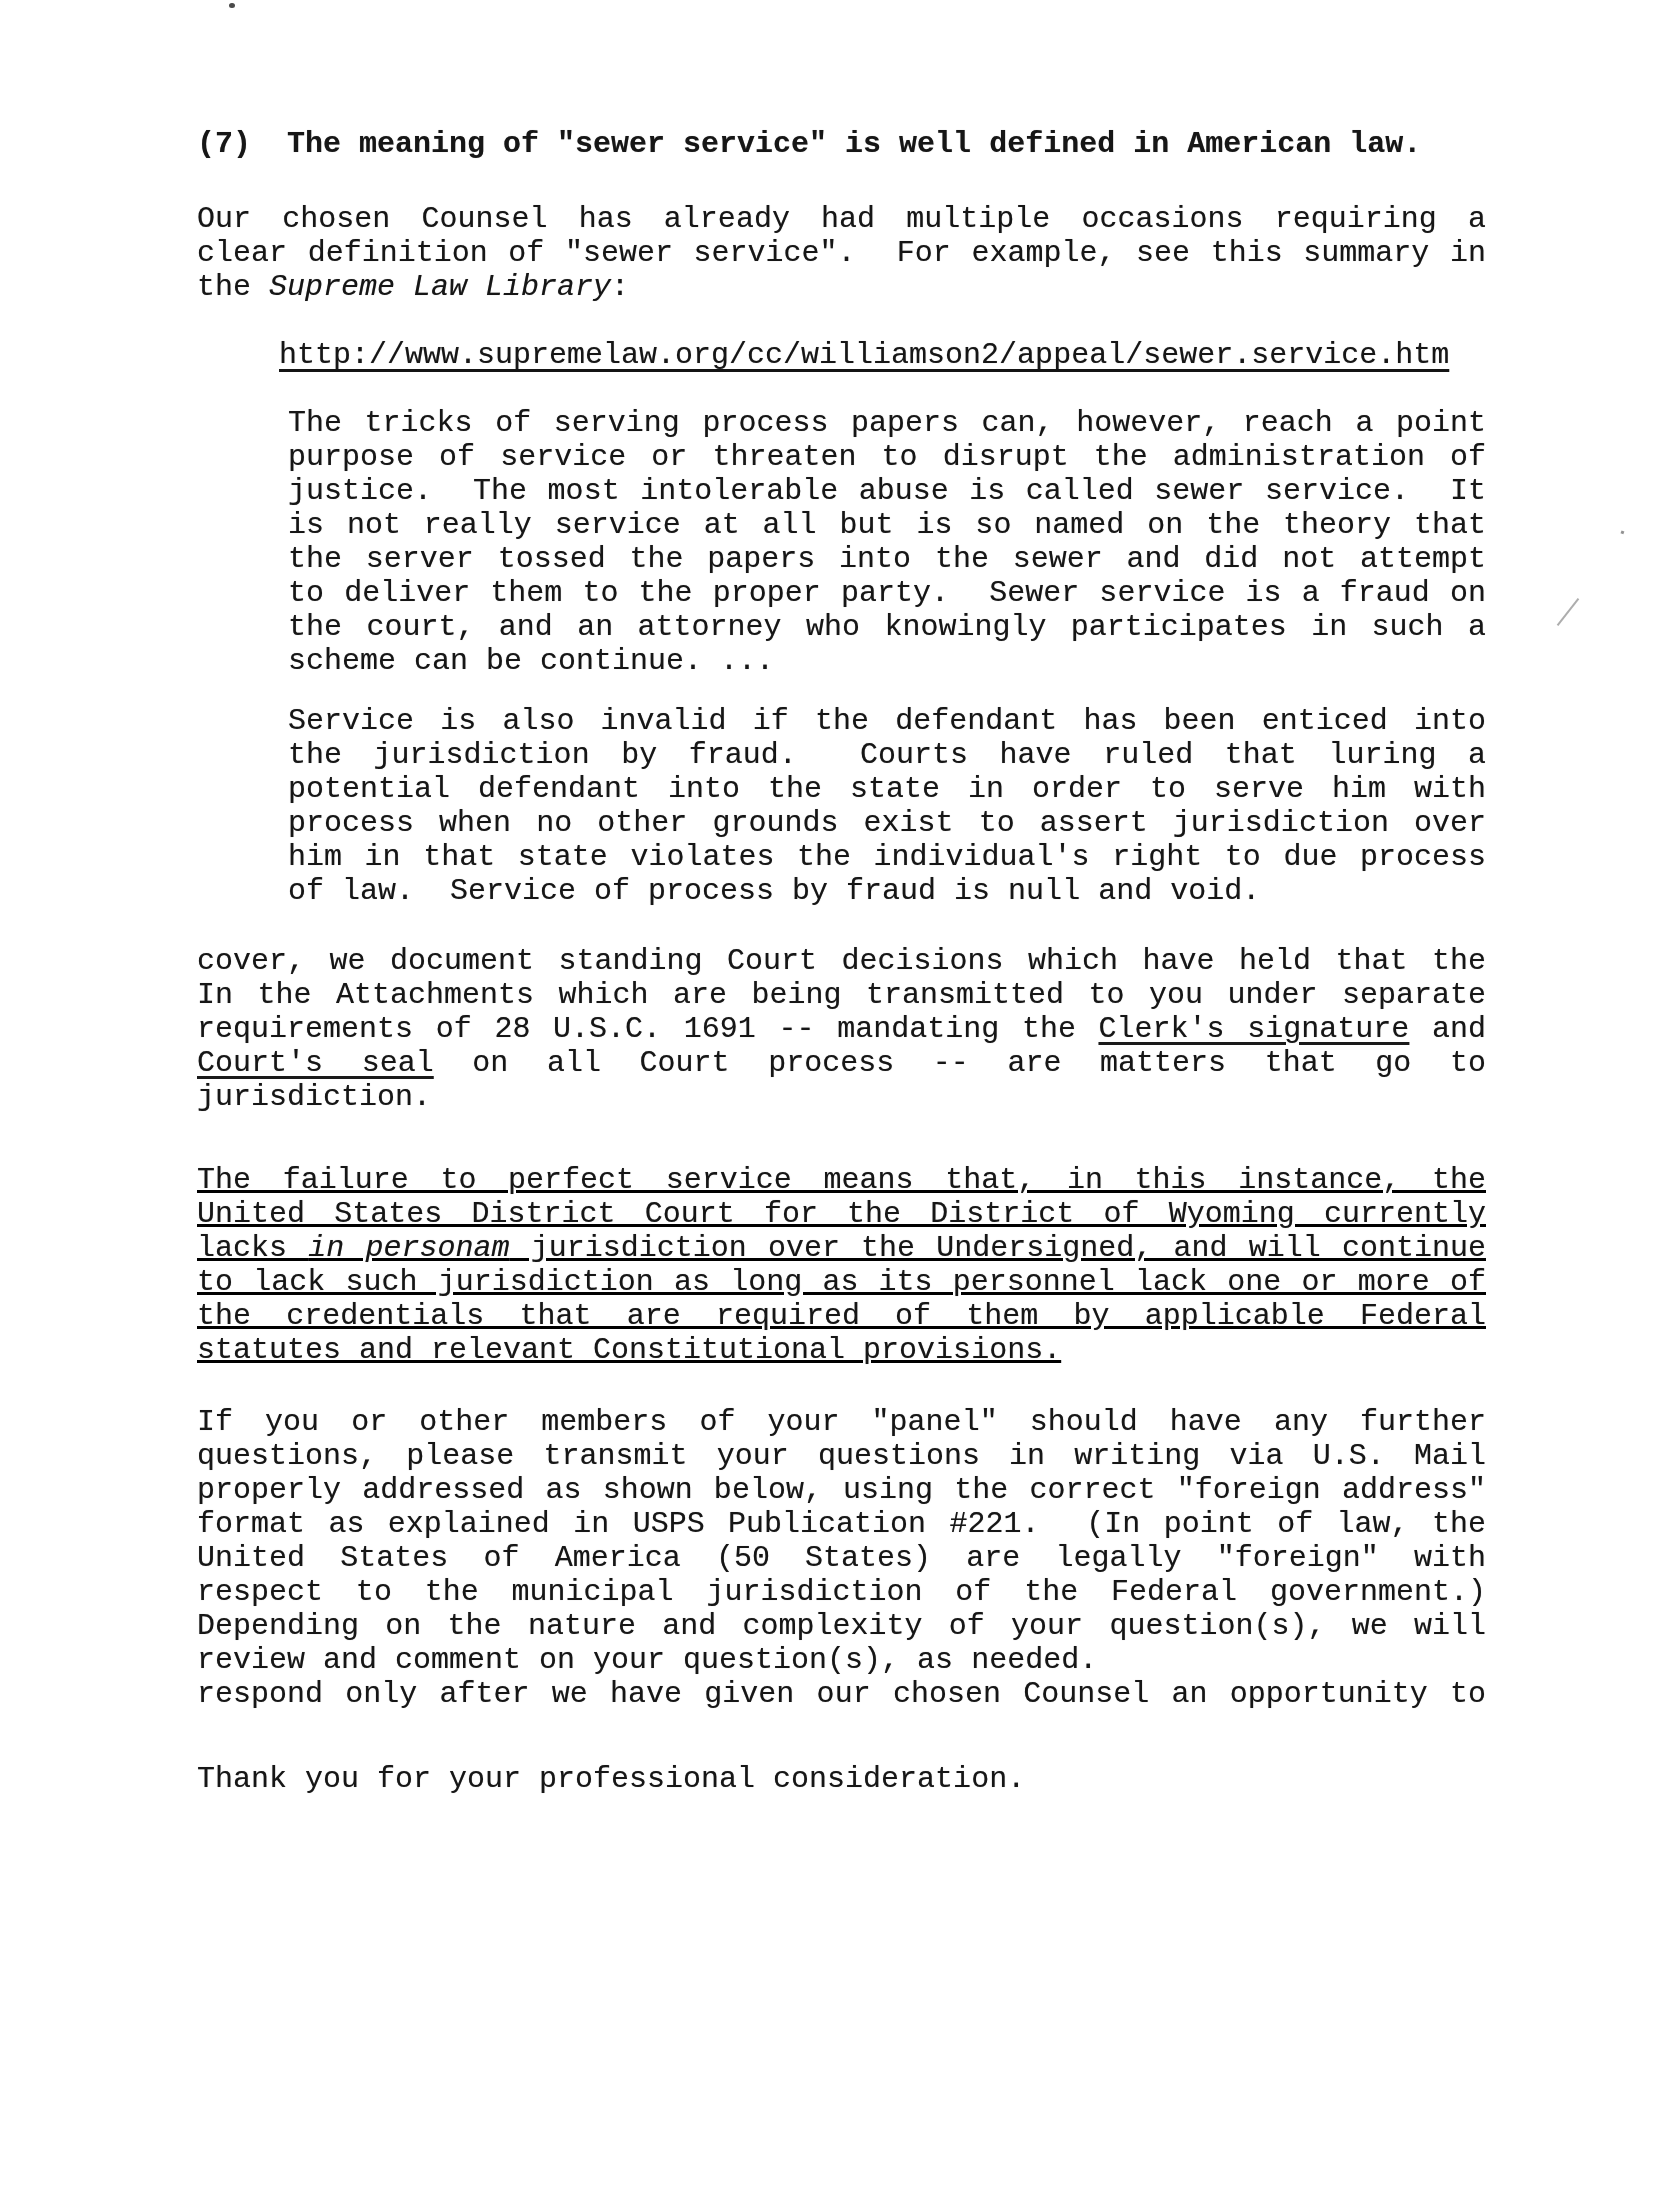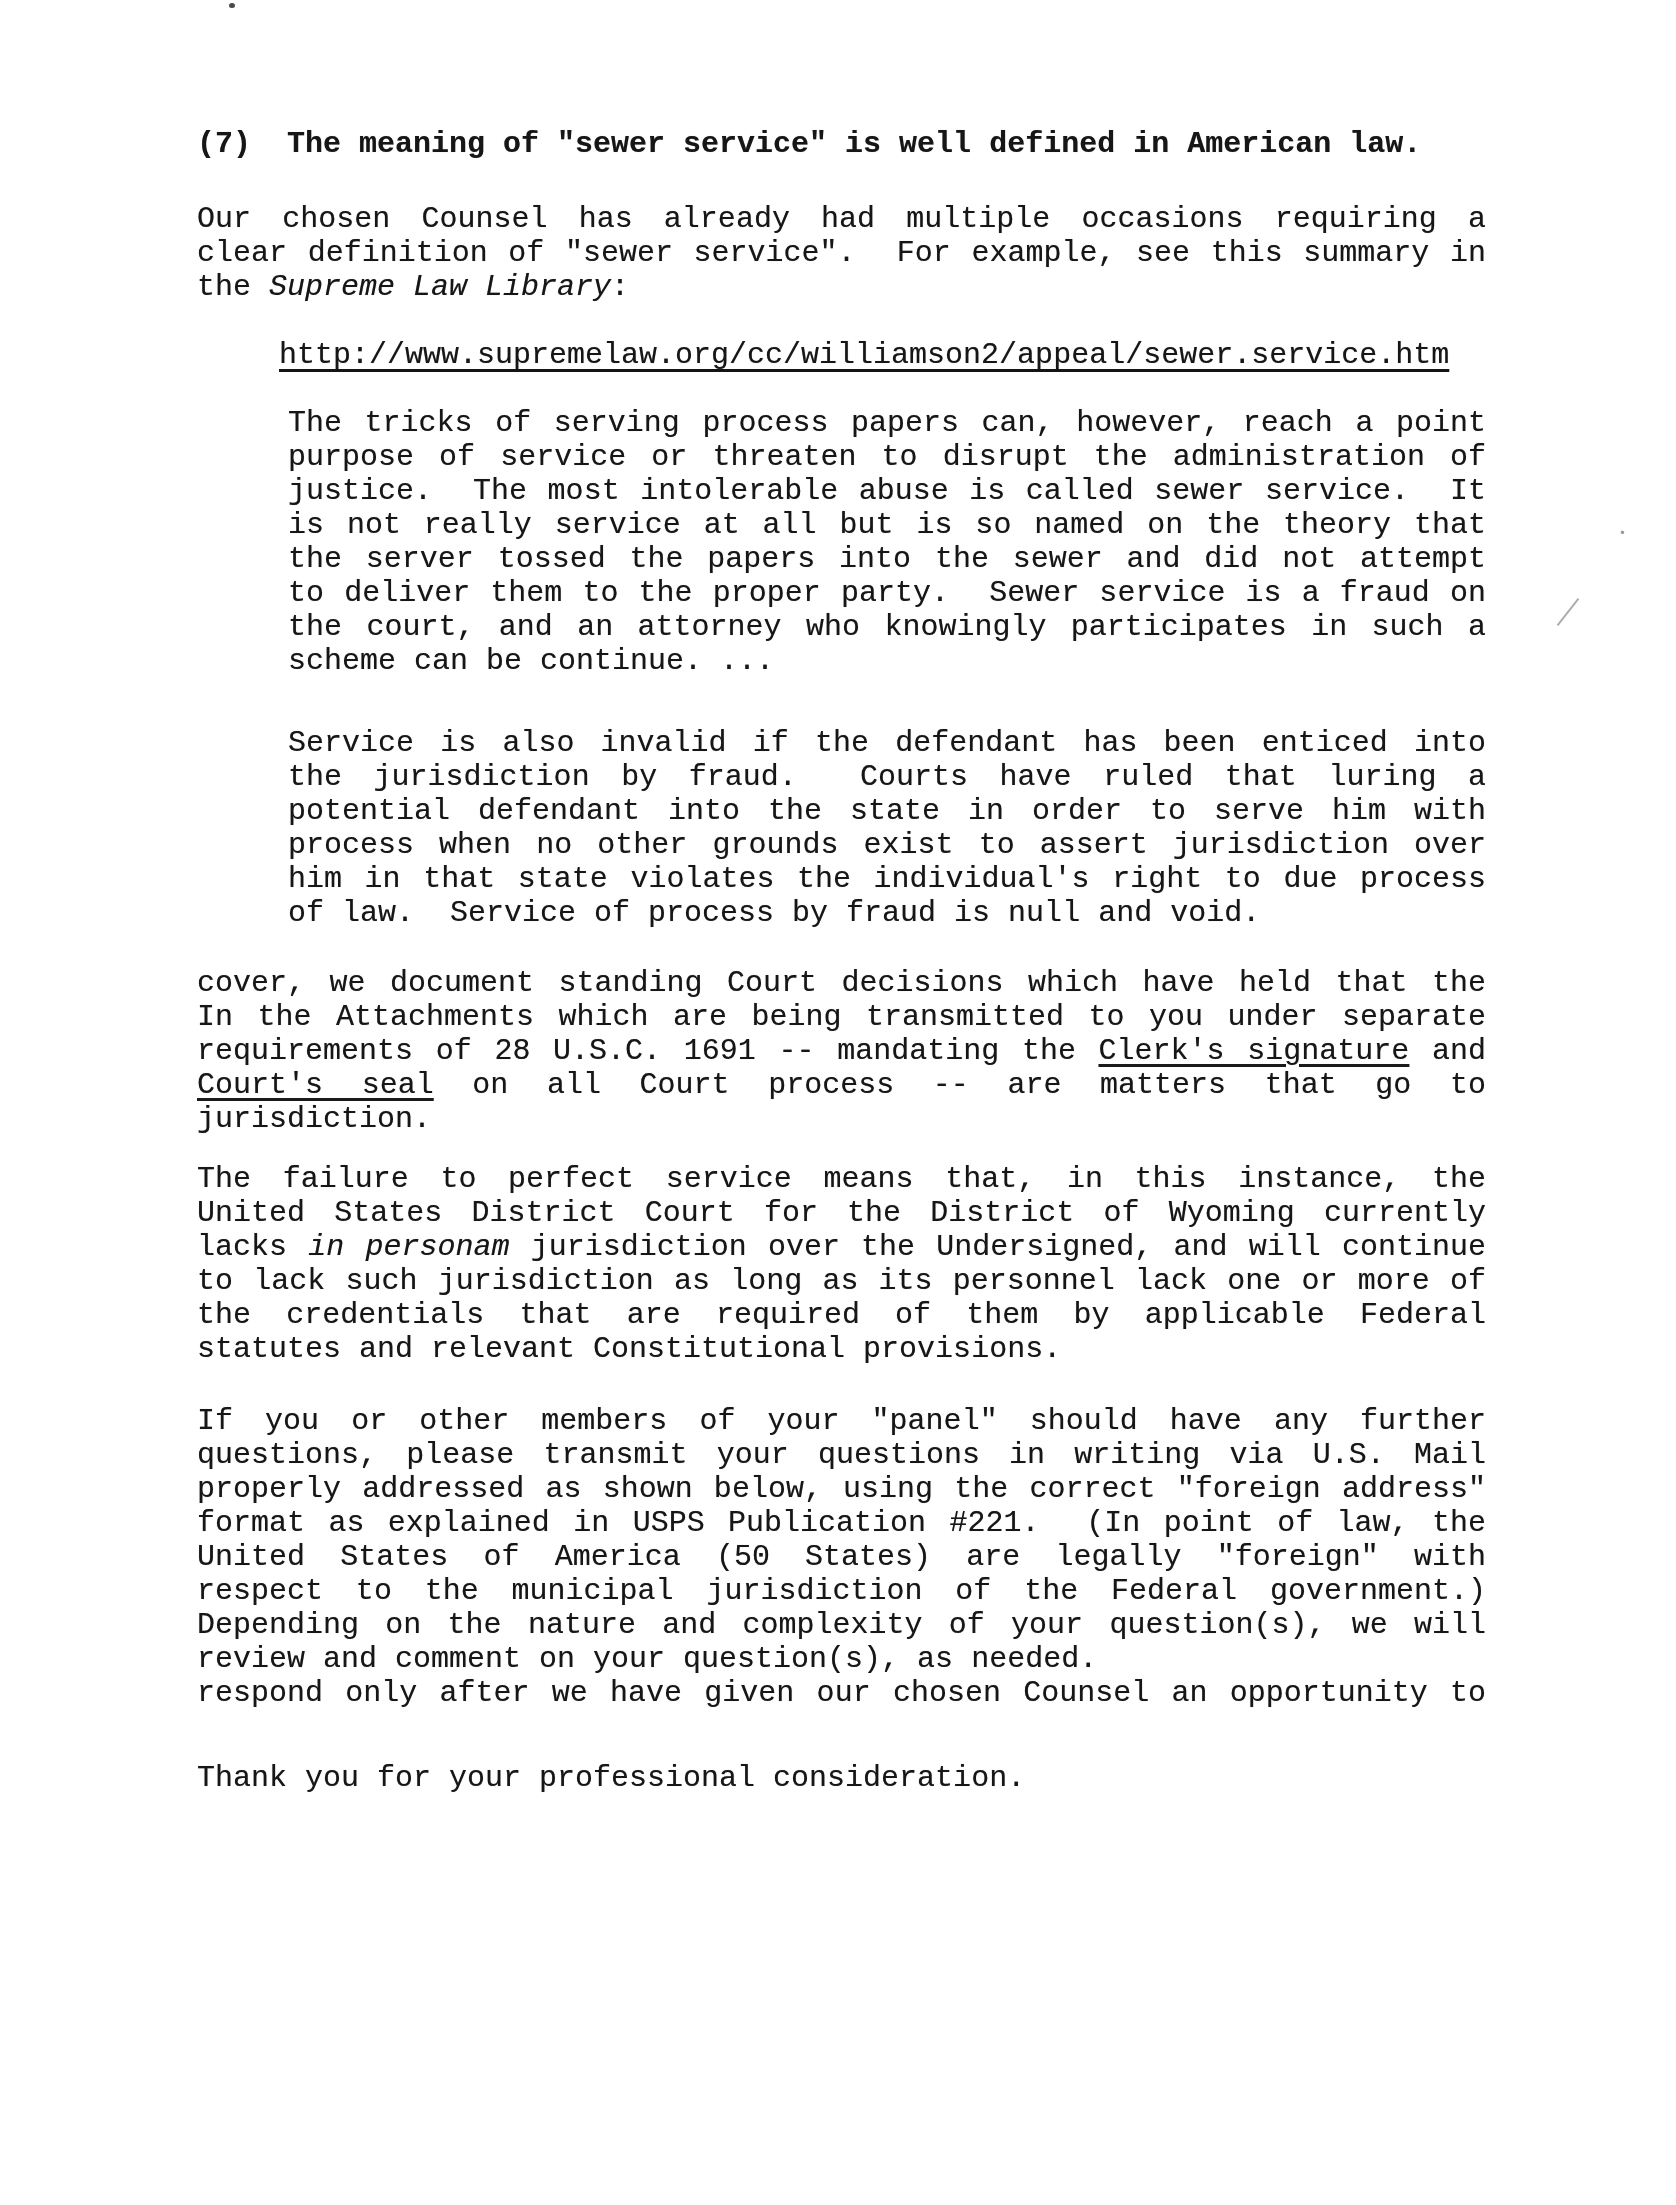--- a/index.html
+++ b/index.html
@@ -35,23 +35,23 @@
   .line.j {
     text-align: justify;
     text-align-last: justify;
   }
   .block { margin: 0; }
   .heading .line { font-weight: bold; }
   .intro-paragraph            { margin-top: 41px; }
   .url-line                   { margin-top: 34px; margin-left: 82px; }
   .quoting-line               { margin-top: 34px; }
   .quote-paragraph-1          { margin-top: 34px; margin-left: 91px; }
-  .quote-paragraph-2          { margin-top: 48px; margin-left: 91px; }
+  .quote-paragraph-2          { margin-top: 26px; margin-left: 91px; }
   .attachments-paragraph      { margin-top: 36px; }
-  .service-failure-paragraph  { margin-top: 26px; }
+  .service-failure-paragraph  { margin-top: 49px; text-decoration: underline; }
   .questions-paragraph        { margin-top: 38px; }
   .closing-line               { margin-top: 51px; }
 
   .s-i { font-style: italic; }
   .s-u {
     text-decoration-line: underline;
     text-decoration-thickness: 2.6px;
     text-underline-offset: 5.3px;
     text-decoration-color: #1a1a1a;
   }

